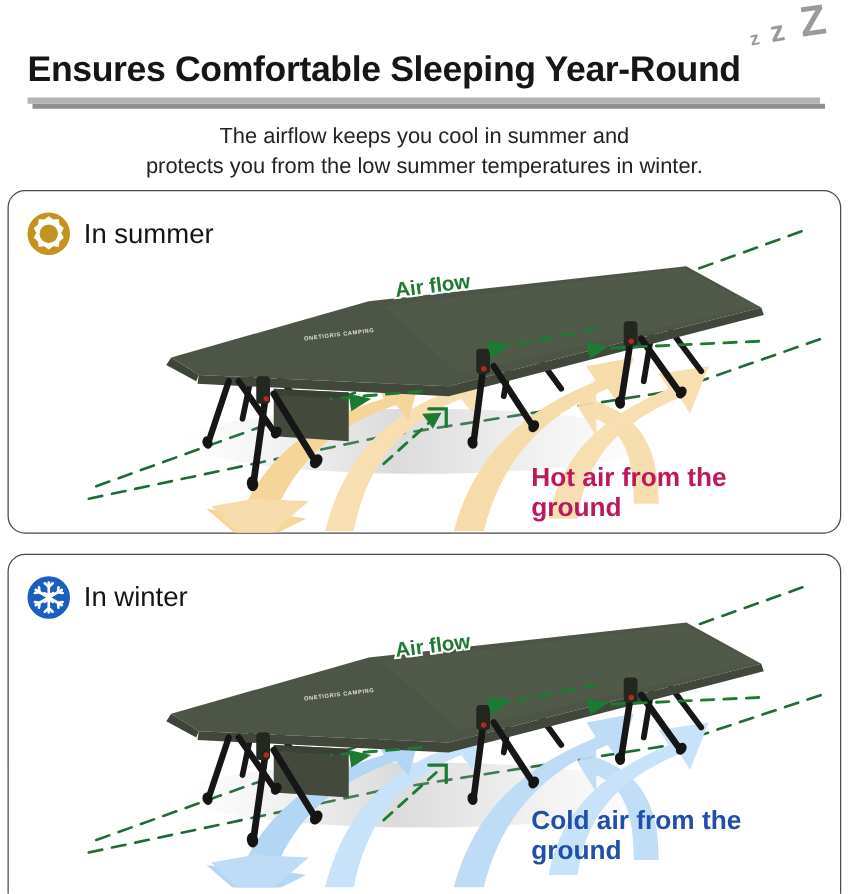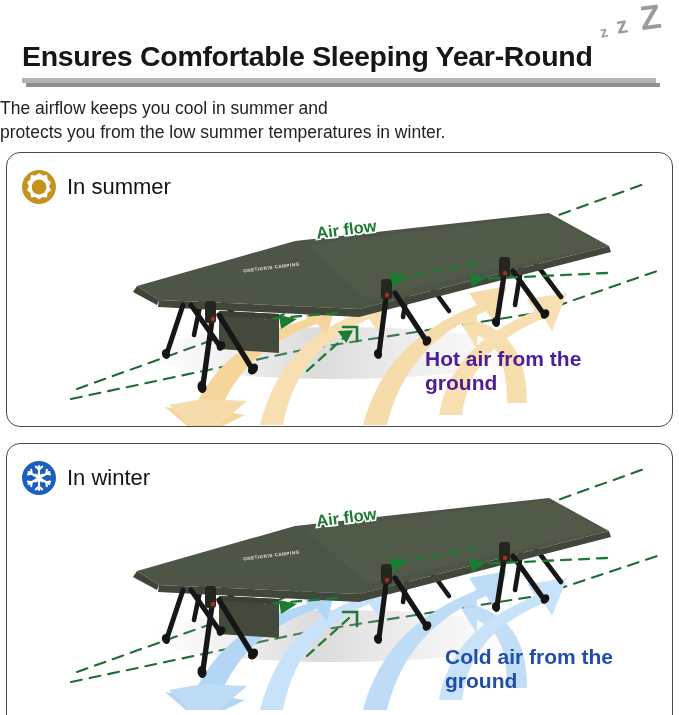--- a/index.html
+++ b/index.html
@@ -33,21 +33,21 @@
     background: #b3b3b3;
   }
   .title-rule-dark {
     position: absolute; left: 26px; top: 83px; width: 634px; height: 4px;
     background: #8f8f8f;
   }
 
   
   .subtitle {
     position: absolute; left: 0; top: 96px; width: 679px;
-    font-size: 17.5px; color: #232323; line-height: 1.38;
+    text-align: center; font-size: 17.5px; color: #232323; line-height: 1.38;
   }
 
   
   .panel {
     position: absolute; left: 6px; width: 667px;
     border: 1.4px solid #4a4a4a; border-radius: 14px;
     background: #ffffff; overflow: hidden; padding-left: 36px;
   }
   .panel-summer { top: 152px; height: 275px; }
   .panel-winter { top: 443px; height: 293px; }
@@ -62,22 +62,22 @@
 
   
   .stage { position: absolute; left: 0; top: 0; width: 667px; height: 100%; }
   .stage svg { position: absolute; left: 0; top: 0; }
 
   
   .callout {
     position: absolute; font-size: 21px; font-weight: bold; line-height: 1.14;
     width: 230px;
   }
-  .callout-hot  { left: 425px; top: 347px; color: #4c1d95; }
-  .callout-cold { left: 425px; top: 645px; color: #1f4fa8; margin-left: 20px; }
+  .callout-hot  { left: 425px; top: 371px; color: #be185d; }
+  .callout-cold { left: 425px; top: 645px; color: #1f4fa8; }
 
   
   .airflow-label {
     position: absolute; font-size: 16.5px; font-weight: bold; color: #1d7a33;
     transform: rotate(-7deg); white-space: nowrap;
     -webkit-text-stroke: 3.2px #ffffff; paint-order: stroke fill;
   }
   .airflow-summer { left: 316px; top: 220px; }
   .airflow-winter { left: 316px; top: 508px; }
 

